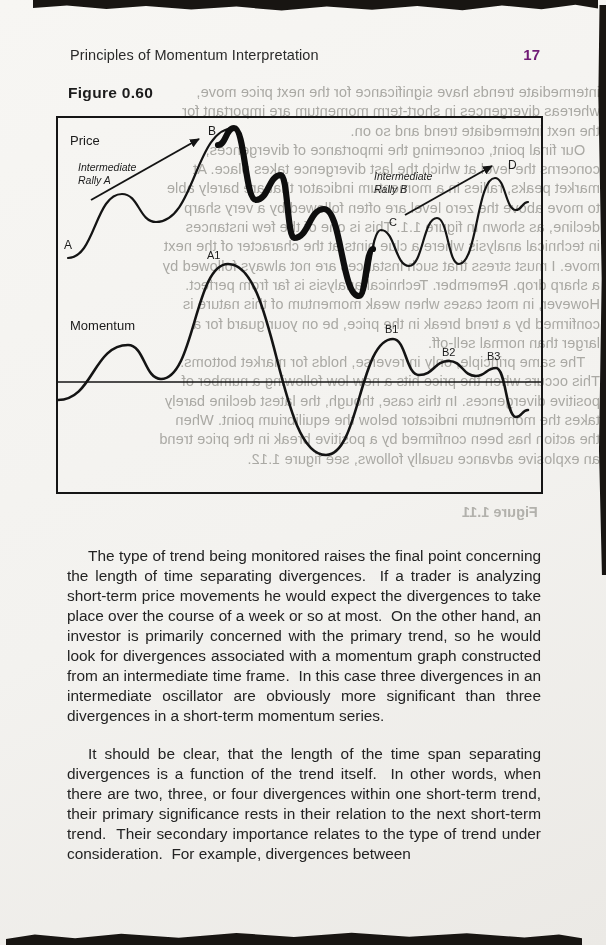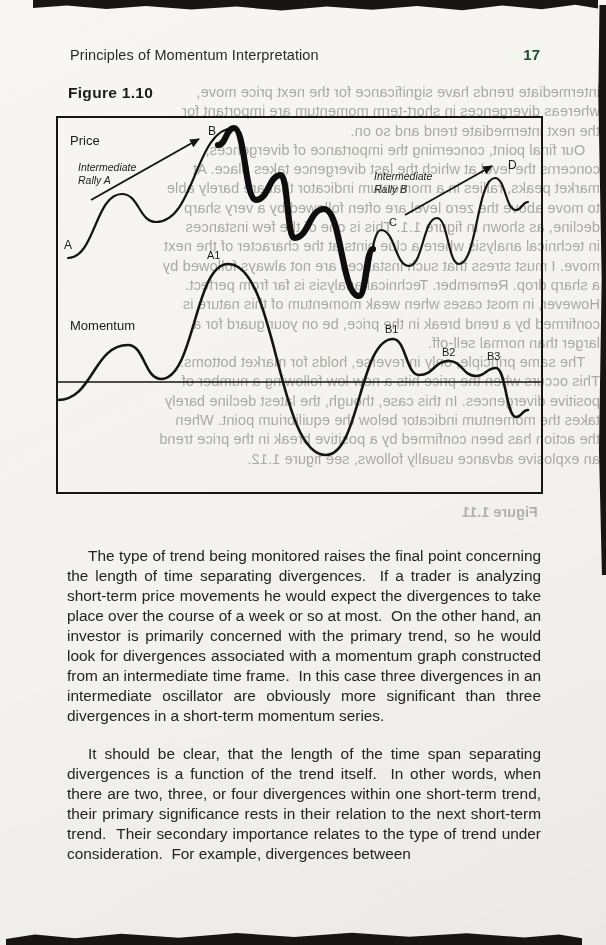--- a/index.html
+++ b/index.html
@@ -12,21 +12,21 @@
   .band{position:absolute;background:#181512;z-index:40;}
   .band-top{left:33px;top:0;width:565px;height:12px;
     clip-path:polygon(0 0,100% 0,100% 70%,96% 40%,90% 78%,83% 45%,76% 85%,68% 50%,60% 82%,52% 55%,44% 88%,36% 55%,28% 80%,20% 50%,13% 76%,6% 45%,0 66%);}
   .band-bottom{left:6px;top:930px;width:576px;height:15px;
     clip-path:polygon(0 60%,5% 30%,12% 55%,20% 25%,30% 52%,40% 20%,50% 46%,60% 18%,70% 45%,80% 22%,90% 50%,96% 30%,100% 55%,100% 100%,0 100%);}
   .band-right{left:597px;top:5px;width:9px;height:570px;
     clip-path:polygon(28% 0,100% 0,100% 100%,55% 100%,22% 78%,52% 48%,15% 16%);}
   
   .pageheader{position:absolute;left:70px;top:46px;width:470px;display:flex;justify-content:space-between;align-items:flex-end;}
   .pagetitle{font-size:14.5px;color:#2a2a2a;letter-spacing:.1px;}
-  .pagenum{font-size:15px;font-weight:bold;color:#14532d;}
+  .pagenum{font-size:15px;font-weight:bold;color:#701a75;}
   
   .figcaption{position:absolute;left:68px;top:84px;font-size:15.5px;font-weight:bold;color:#1c1c1c;letter-spacing:.3px;}
   .figbox{position:absolute;left:56px;top:116px;width:483px;height:374px;border:2.5px solid #151515;z-index:10;}
   .figbox svg{display:block;width:483px;height:374px;}
   .fl{font-family:"Liberation Sans",sans-serif;fill:#1b1b1b;}
   .fl-big{font-size:13px;}
   .fl-pt{font-size:12px;}
   .fl-sm{font-size:11px;}
   .fl-it{font-size:10.5px;font-style:italic;}
   
@@ -68,21 +68,21 @@
 takes the momentum indicator below the equilibrium point. When
 the action has been confirmed by a positive break in the price trend
 an explosive advance usually follows, see figure 1.12.</div>
 <div class="ghost-fig">Figure 1.11</div>
 
 <div class="pageheader">
   <span class="pagetitle">Principles of Momentum Interpretation</span>
   <span class="pagenum">17</span>
 </div>
 
-<div class="figcaption">Figure 1.10</div>
+<div class="figcaption">Figure 0.60</div>
 
 <div class="figbox">
   <svg viewBox="0 0 483 374">
     <defs>
       <marker id="arrow" markerWidth="11" markerHeight="9" refX="9" refY="4.5" orient="auto" markerUnits="userSpaceOnUse">
         <path d="M0,0 L10,4.5 L0,9 z" fill="#141414"></path>
       </marker>
     </defs>
 
     <line x1="0" x2="483" stroke="#141414" stroke-width="1.7" y1="264" y2="264"></line>

